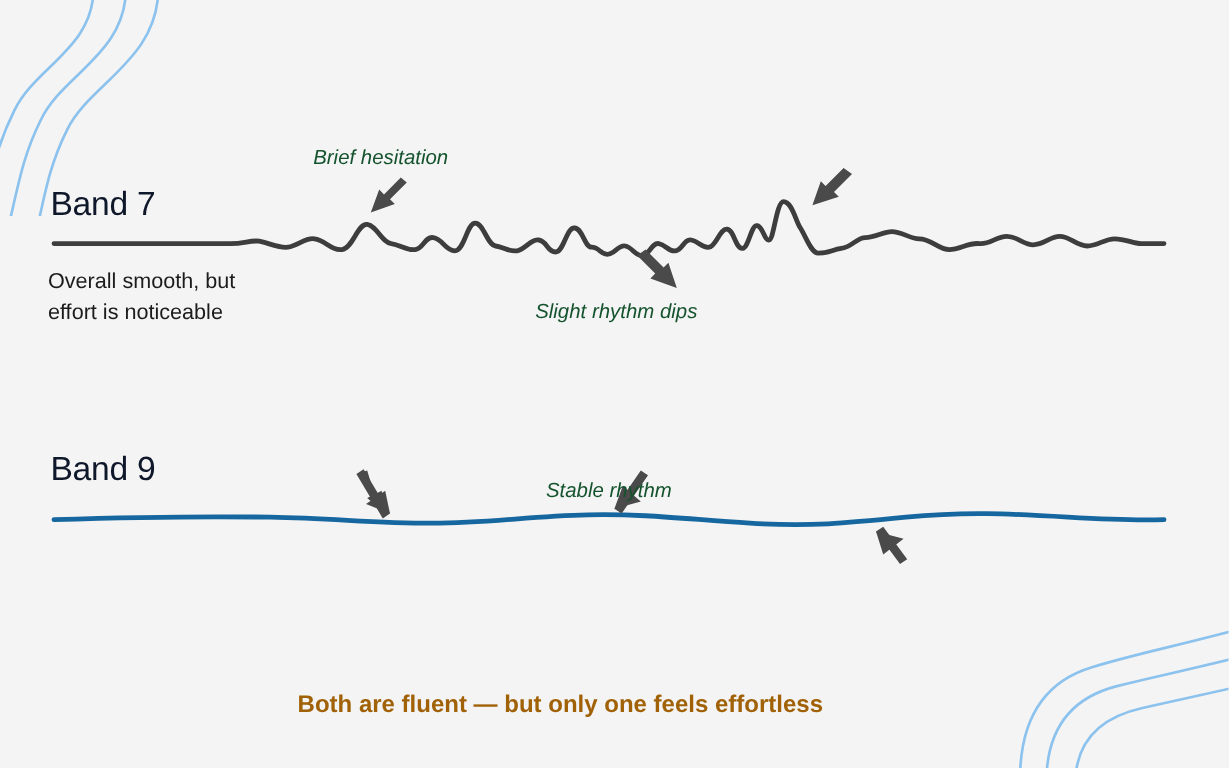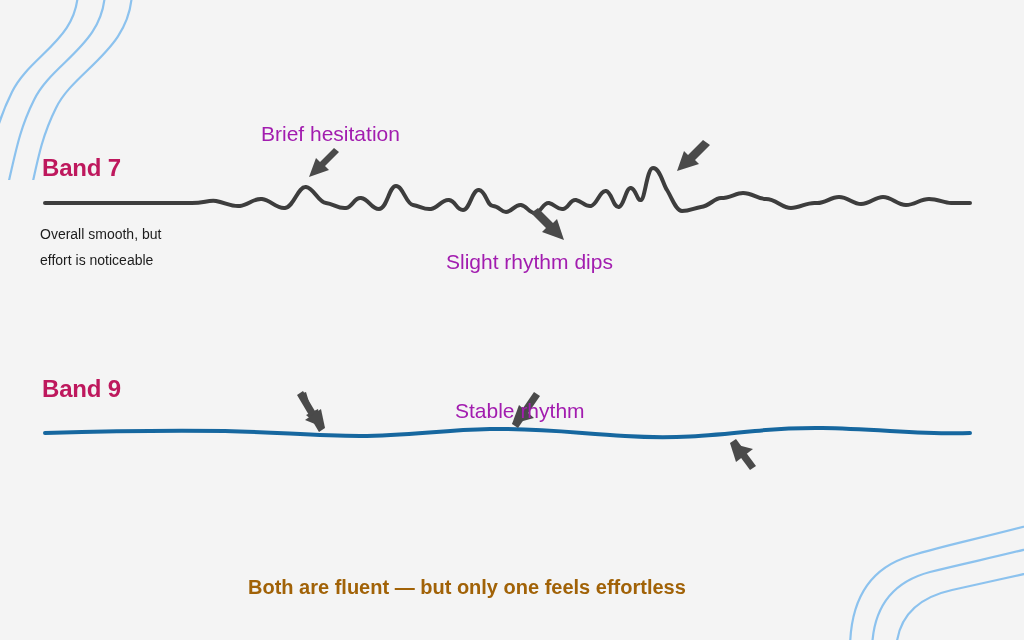--- a/index.html
+++ b/index.html
@@ -27,38 +27,39 @@
     position: absolute;
     left: 0;
     top: 0;
     width: 1024px;
     height: 640px;
     pointer-events: none;
   }
 
   .band-title {
     position: absolute;
-    font-weight: bold;
-    font-size: 24px;
-    color: #be185d;
+    font-weight: normal;
+    font-size: 28px;
+    color: #0f172a;
     letter-spacing: -0.2px;
     white-space: nowrap;
   }
   .band-sub {
     position: absolute;
-    font-size: 14px;
+    font-size: 18px;
     line-height: 26px;
     color: #1c1c1c;
     white-space: pre-line;
   }
   .annot {
     position: absolute;
-    font-size: 21px;
-    color: #a21caf;
+    font-size: 17px;
+    color: #14532d;
     white-space: nowrap;
+    font-style: italic;
   }
   .caption {
     position: absolute;
     font-size: 20px;
     font-weight: bold;
     color: #a16207;
     white-space: nowrap;
   }
 
   

